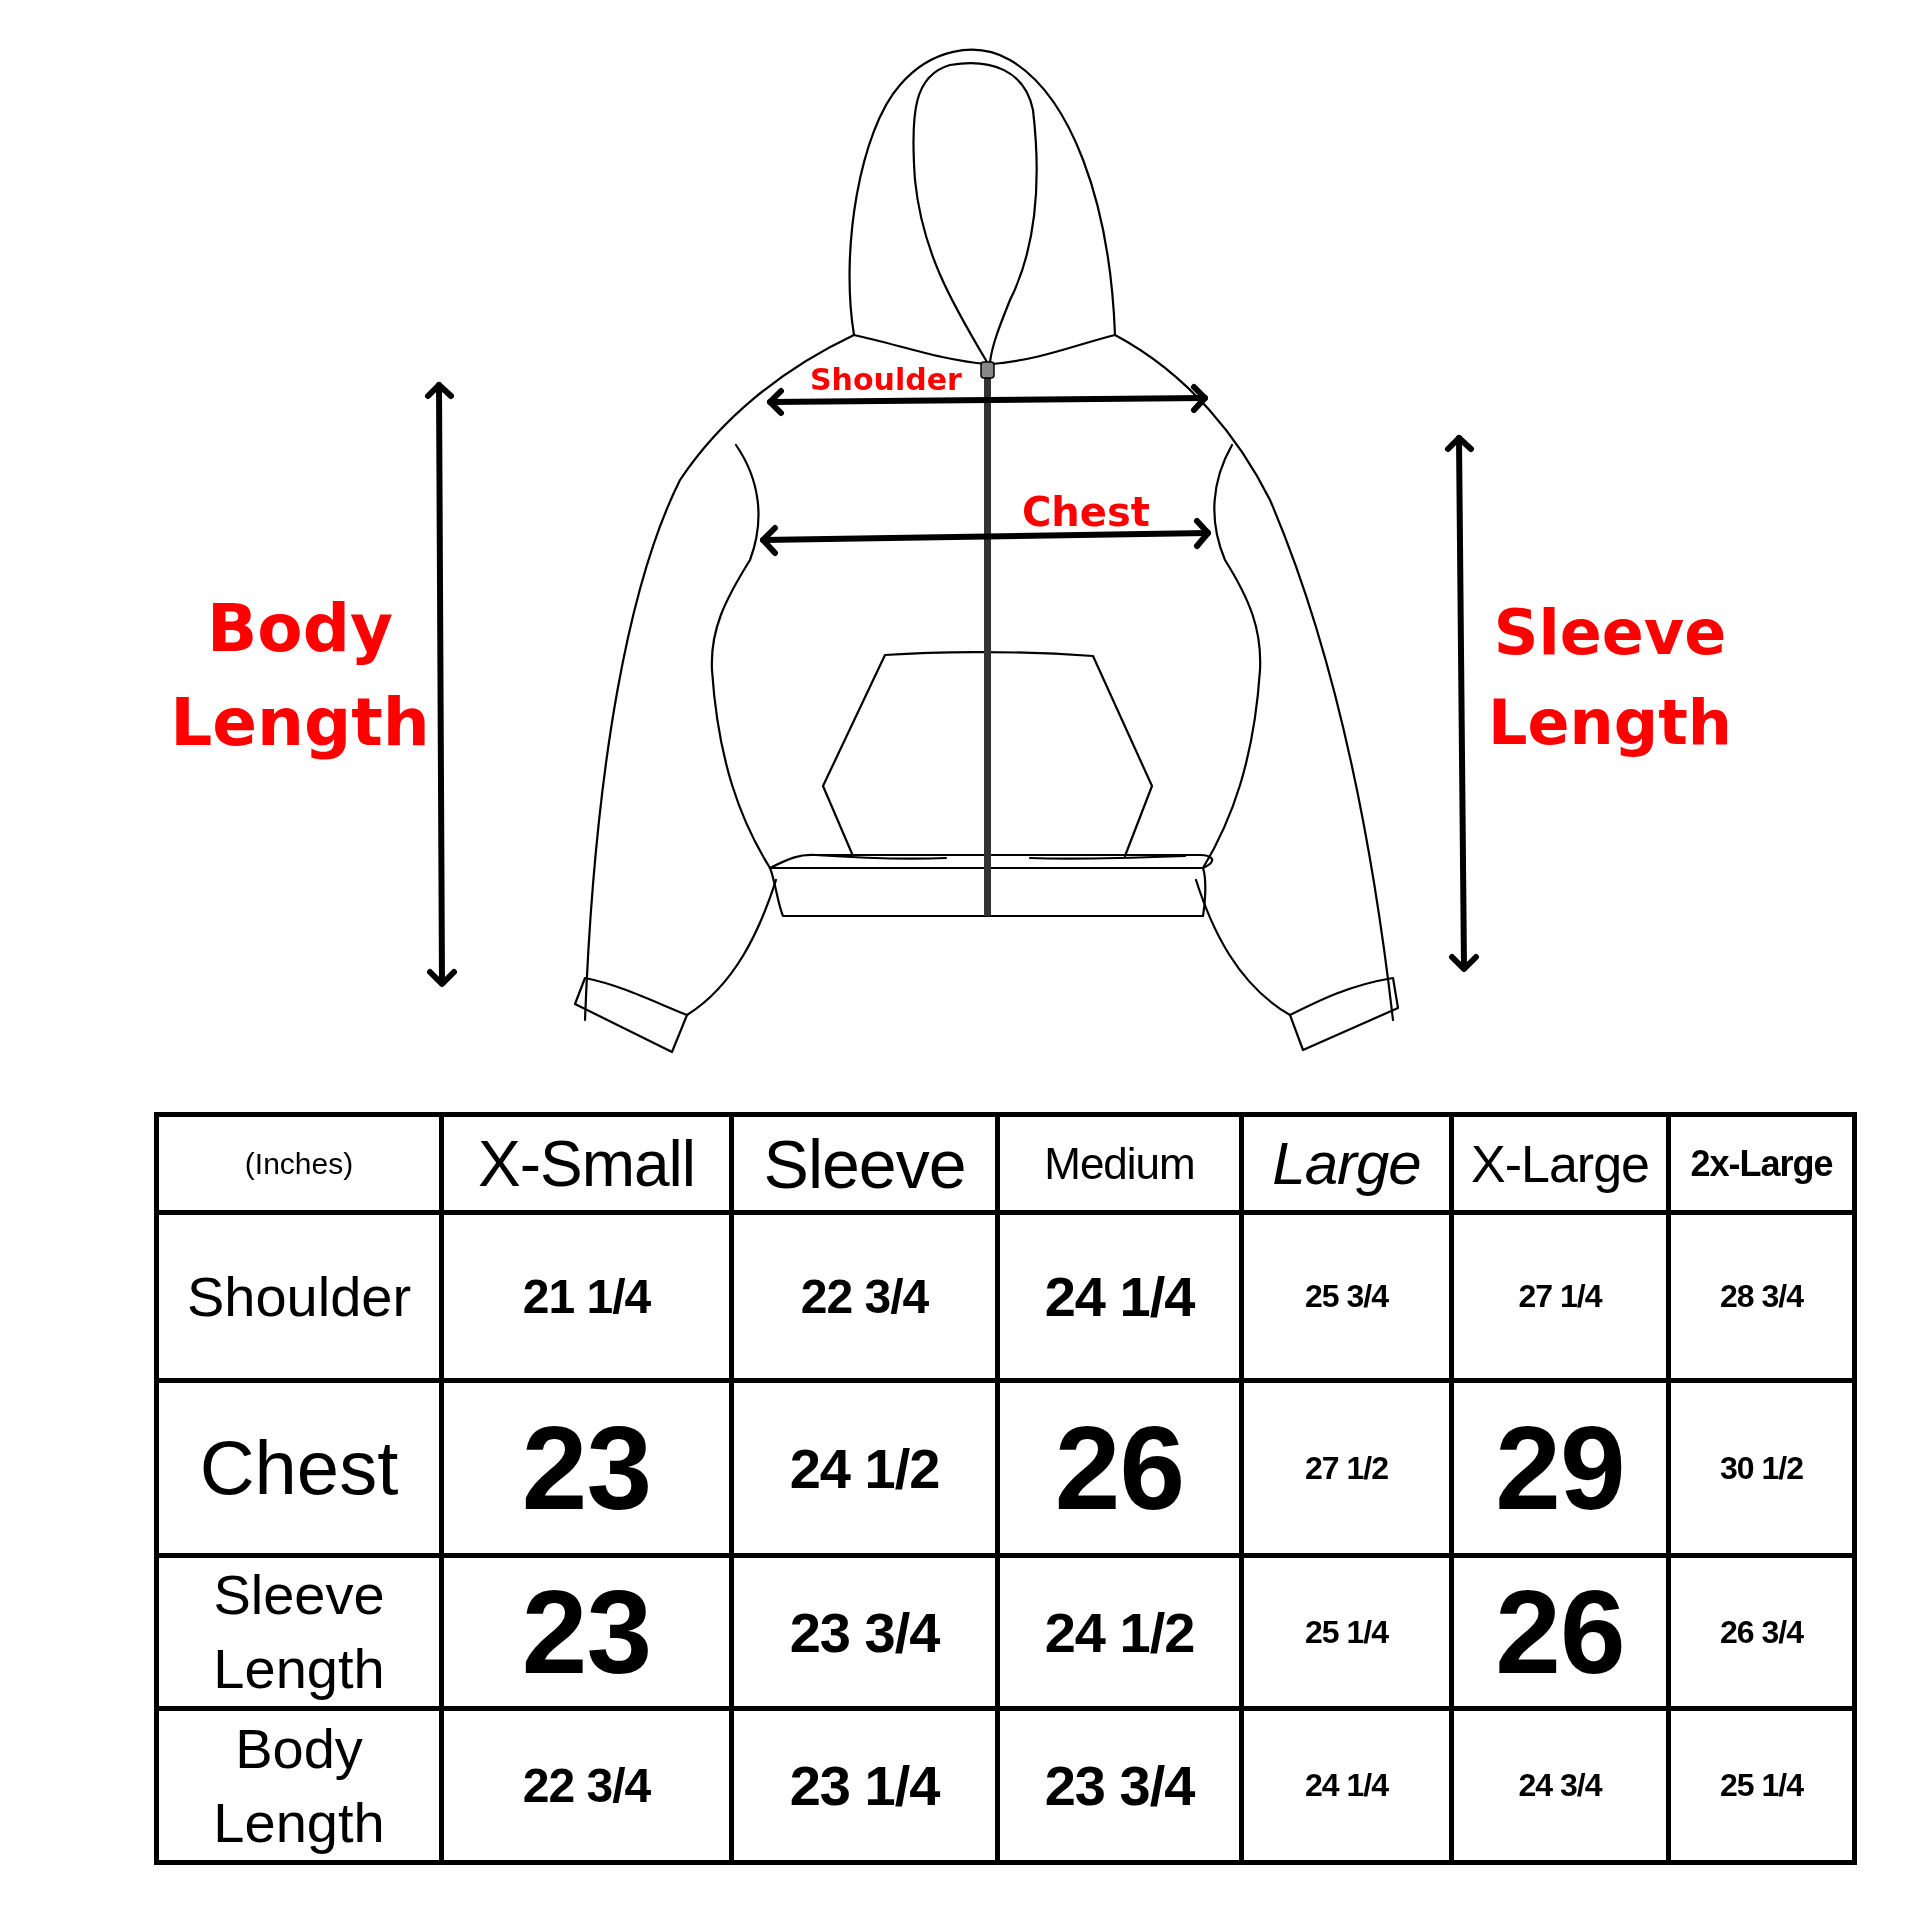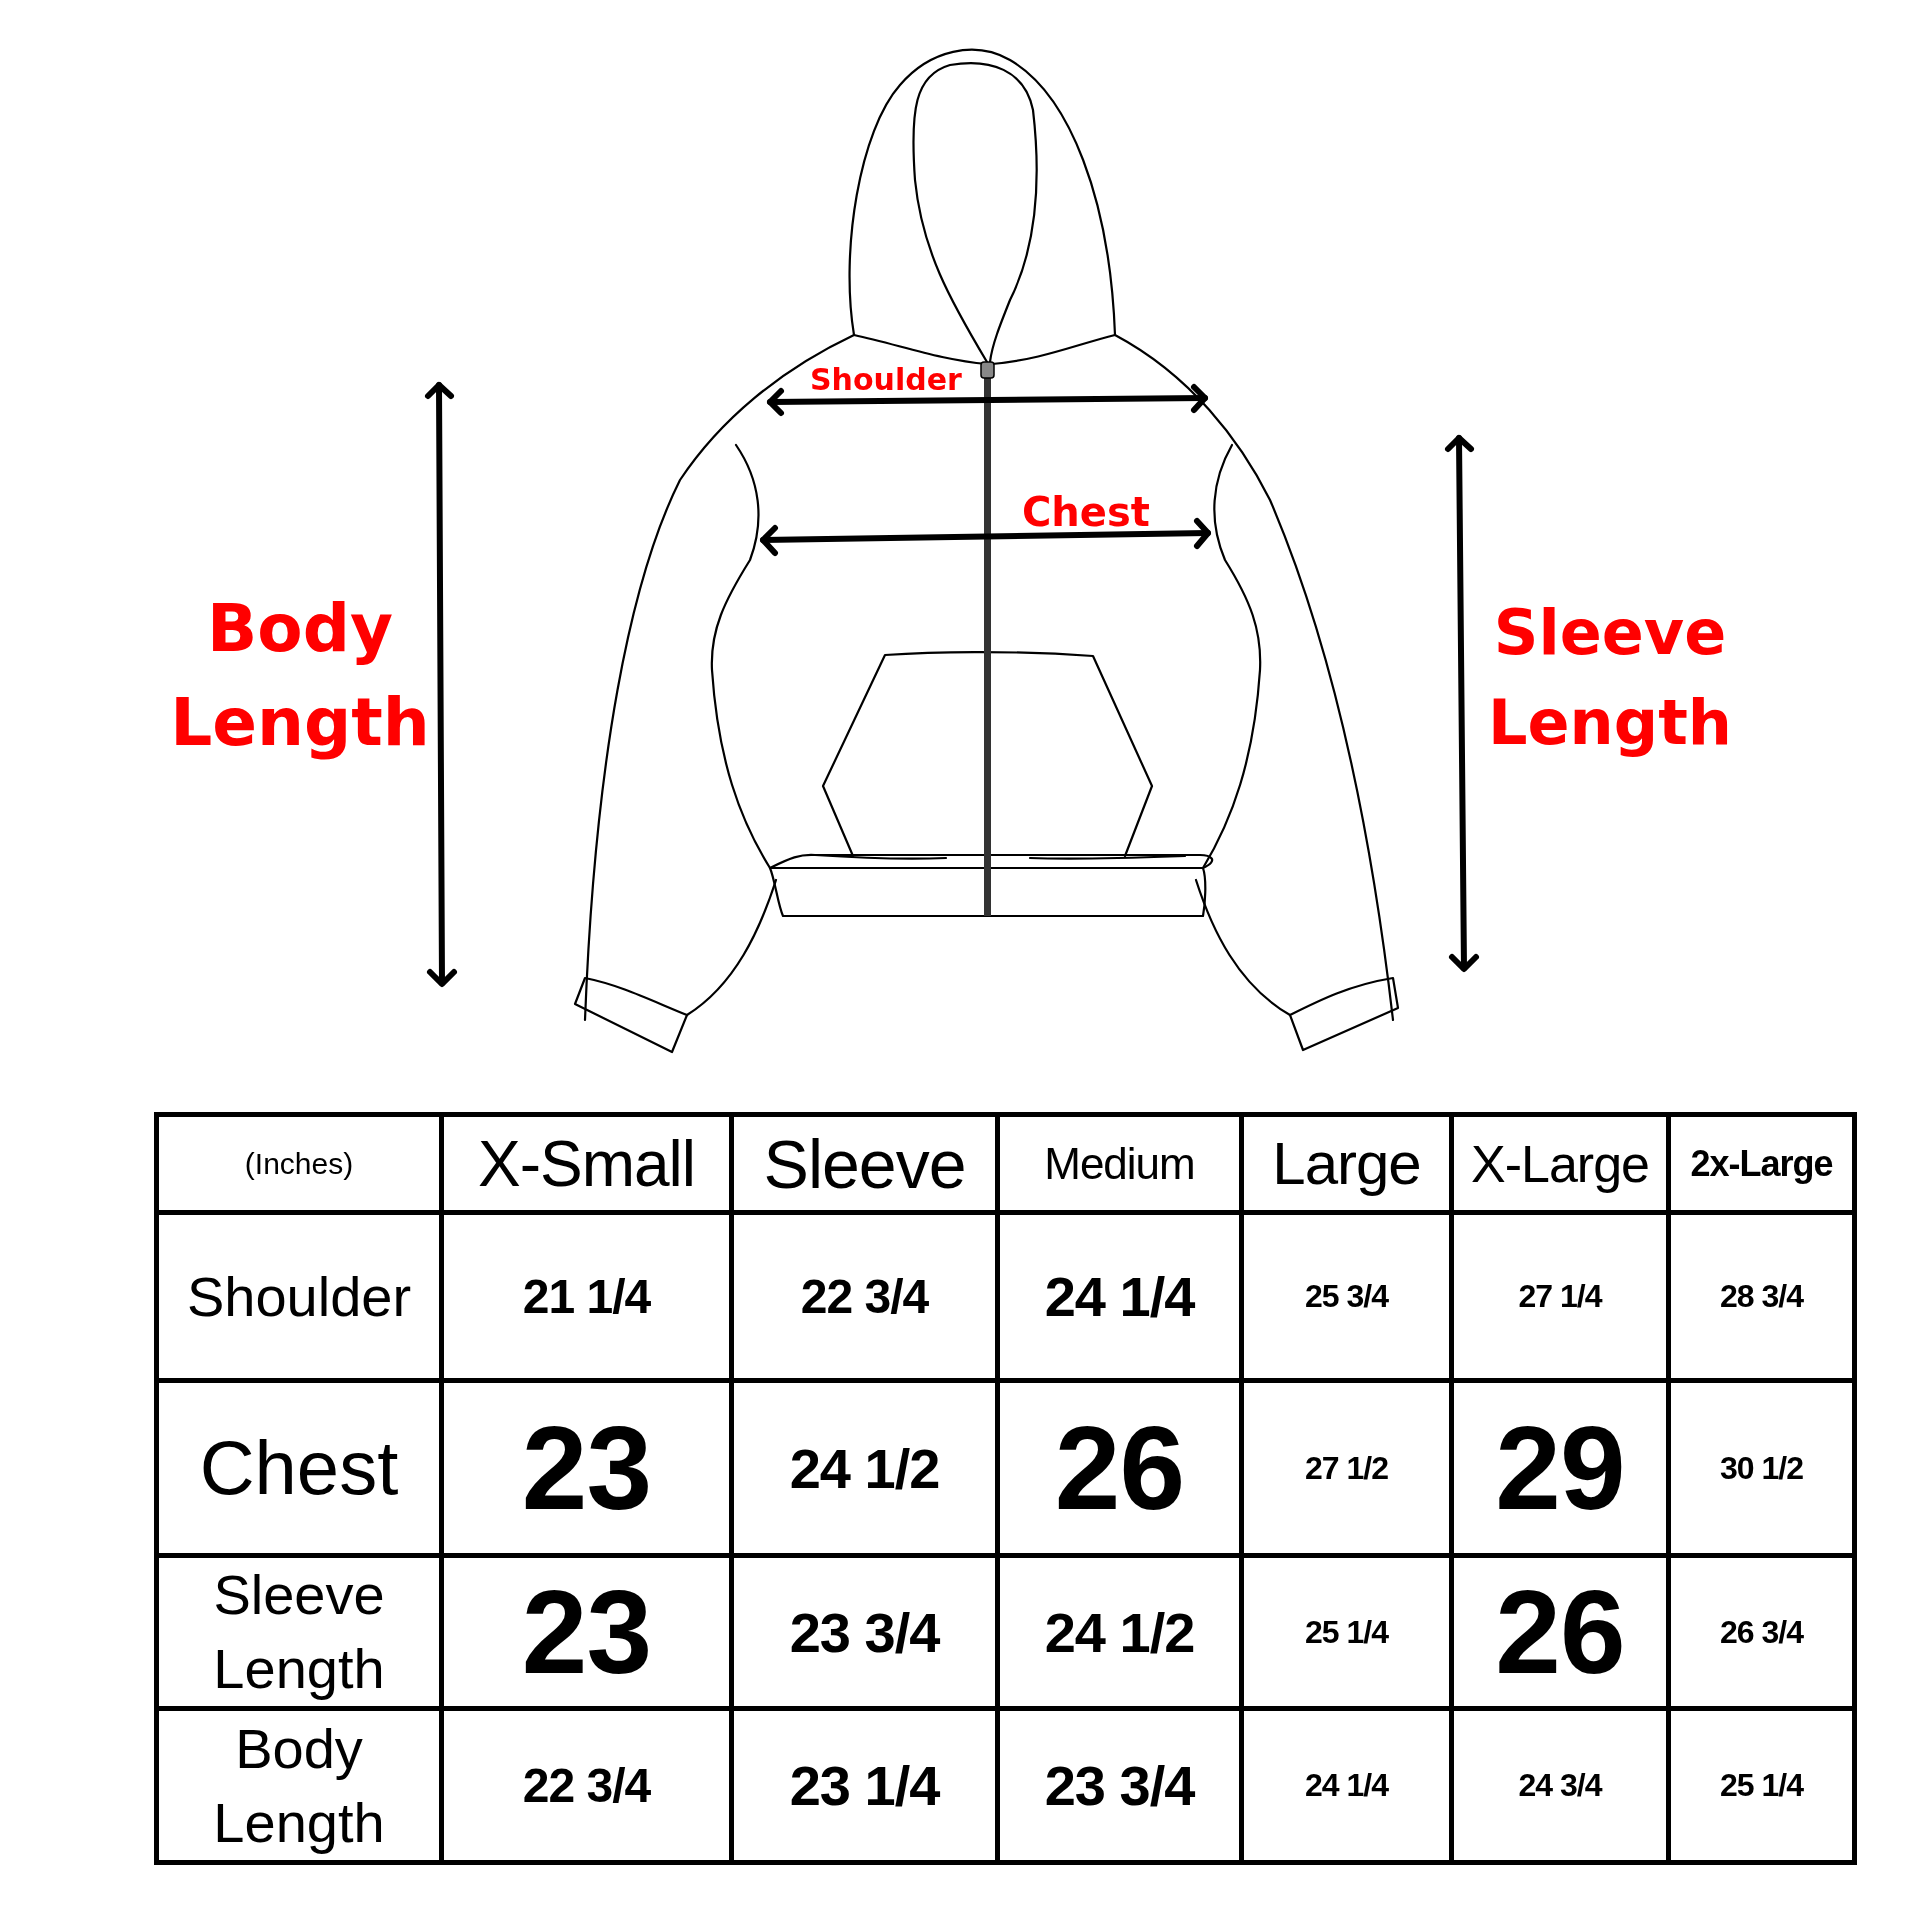--- a/index.html
+++ b/index.html
@@ -22,21 +22,21 @@
   .r-shoulder { height:168px; }
   .r-chest { height:175px; }
   .r-sleeve { height:151px; }
   .r-body { height:154px; }
   th.units { text-align:right; vertical-align:bottom; padding:0 6px 10px 0;
              font-size:30px; font-weight:normal; }
   th.size { font-size:62px; font-weight:normal; letter-spacing:-1px; }
   th.size.s-xs { font-size:64px; }
   th.size.s-s { font-size:68px; }
   th.size.s-m { font-size:44px; }
-  th.size.s-l { font-size:60px; }
+  th.size.s-l { font-size:60px;font-style:italic; }
   th.size.s-xl { font-size:52px; }
   th.size.s-2xl { font-size:36px;font-weight:bold; }
   td.row-label { font-size:56px; line-height:74px; }
   td.row-label.big { font-size:76px; }
   td.val { font-size:48px; font-weight:bold; letter-spacing:-1px; }
   td.val.sm { font-size:56px; }
   td.val.xs { font-size:32px; }
   td.val.huge { font-size:118px; }
 </style>
 </head>

